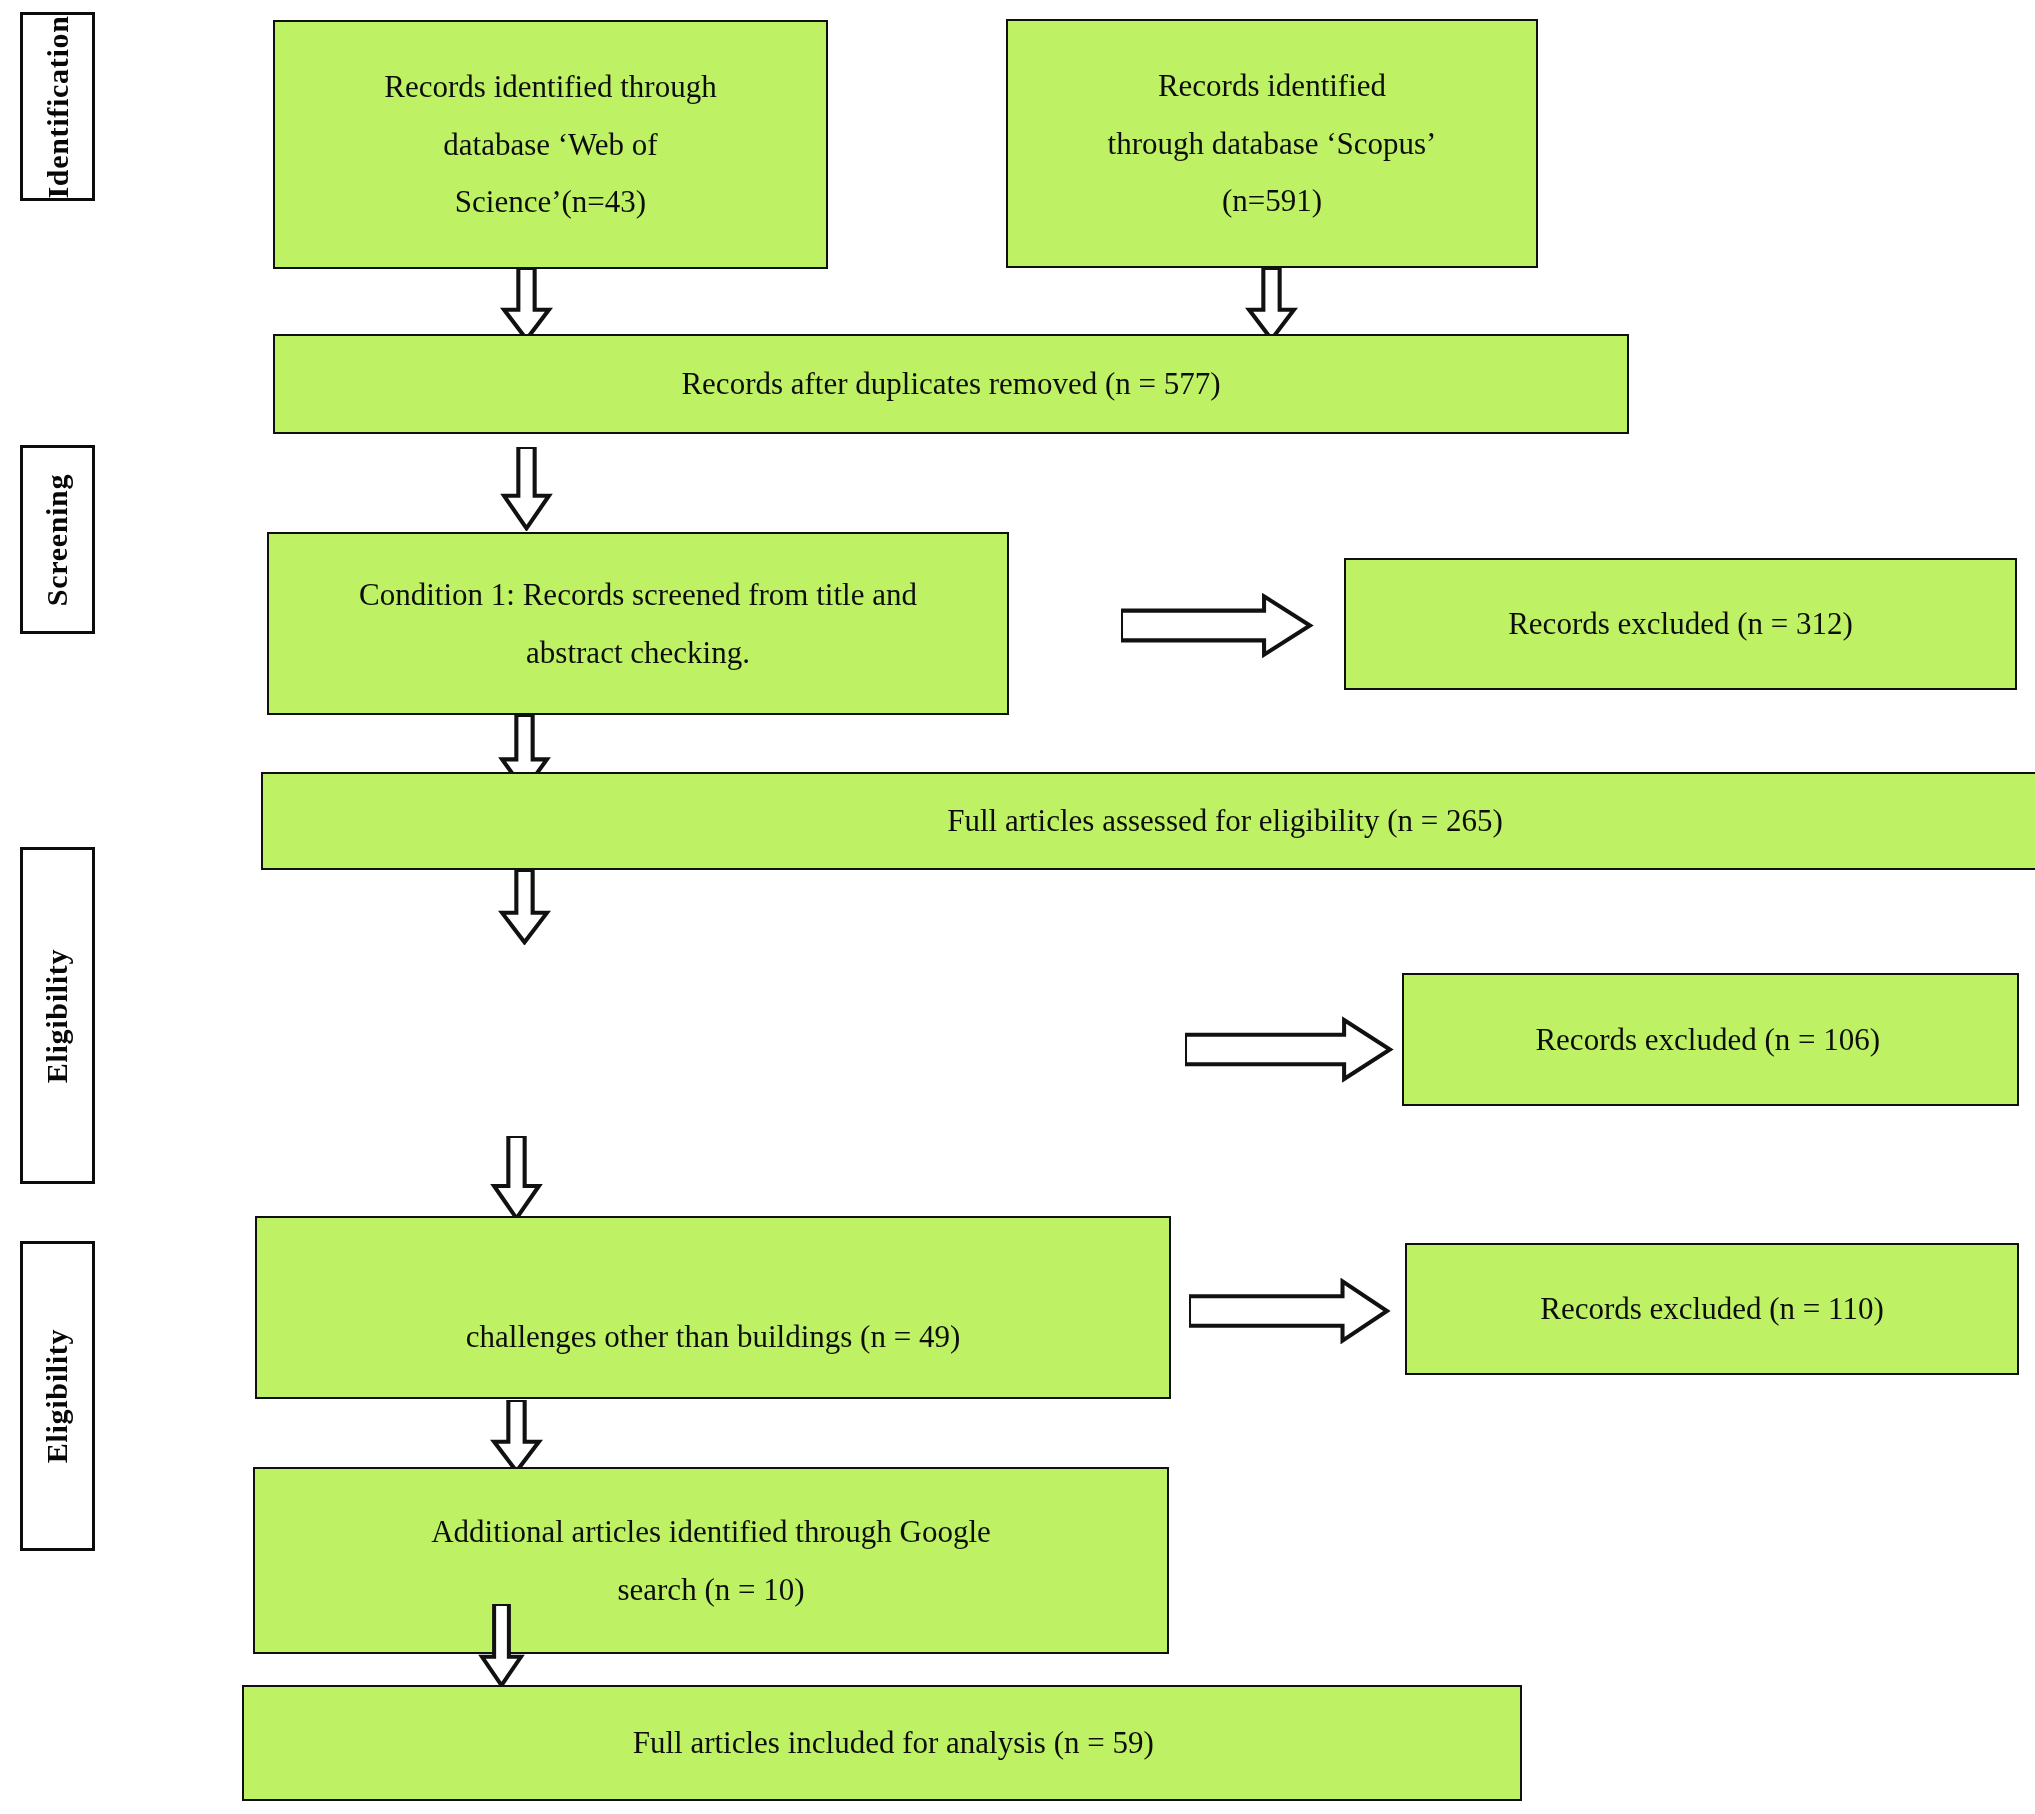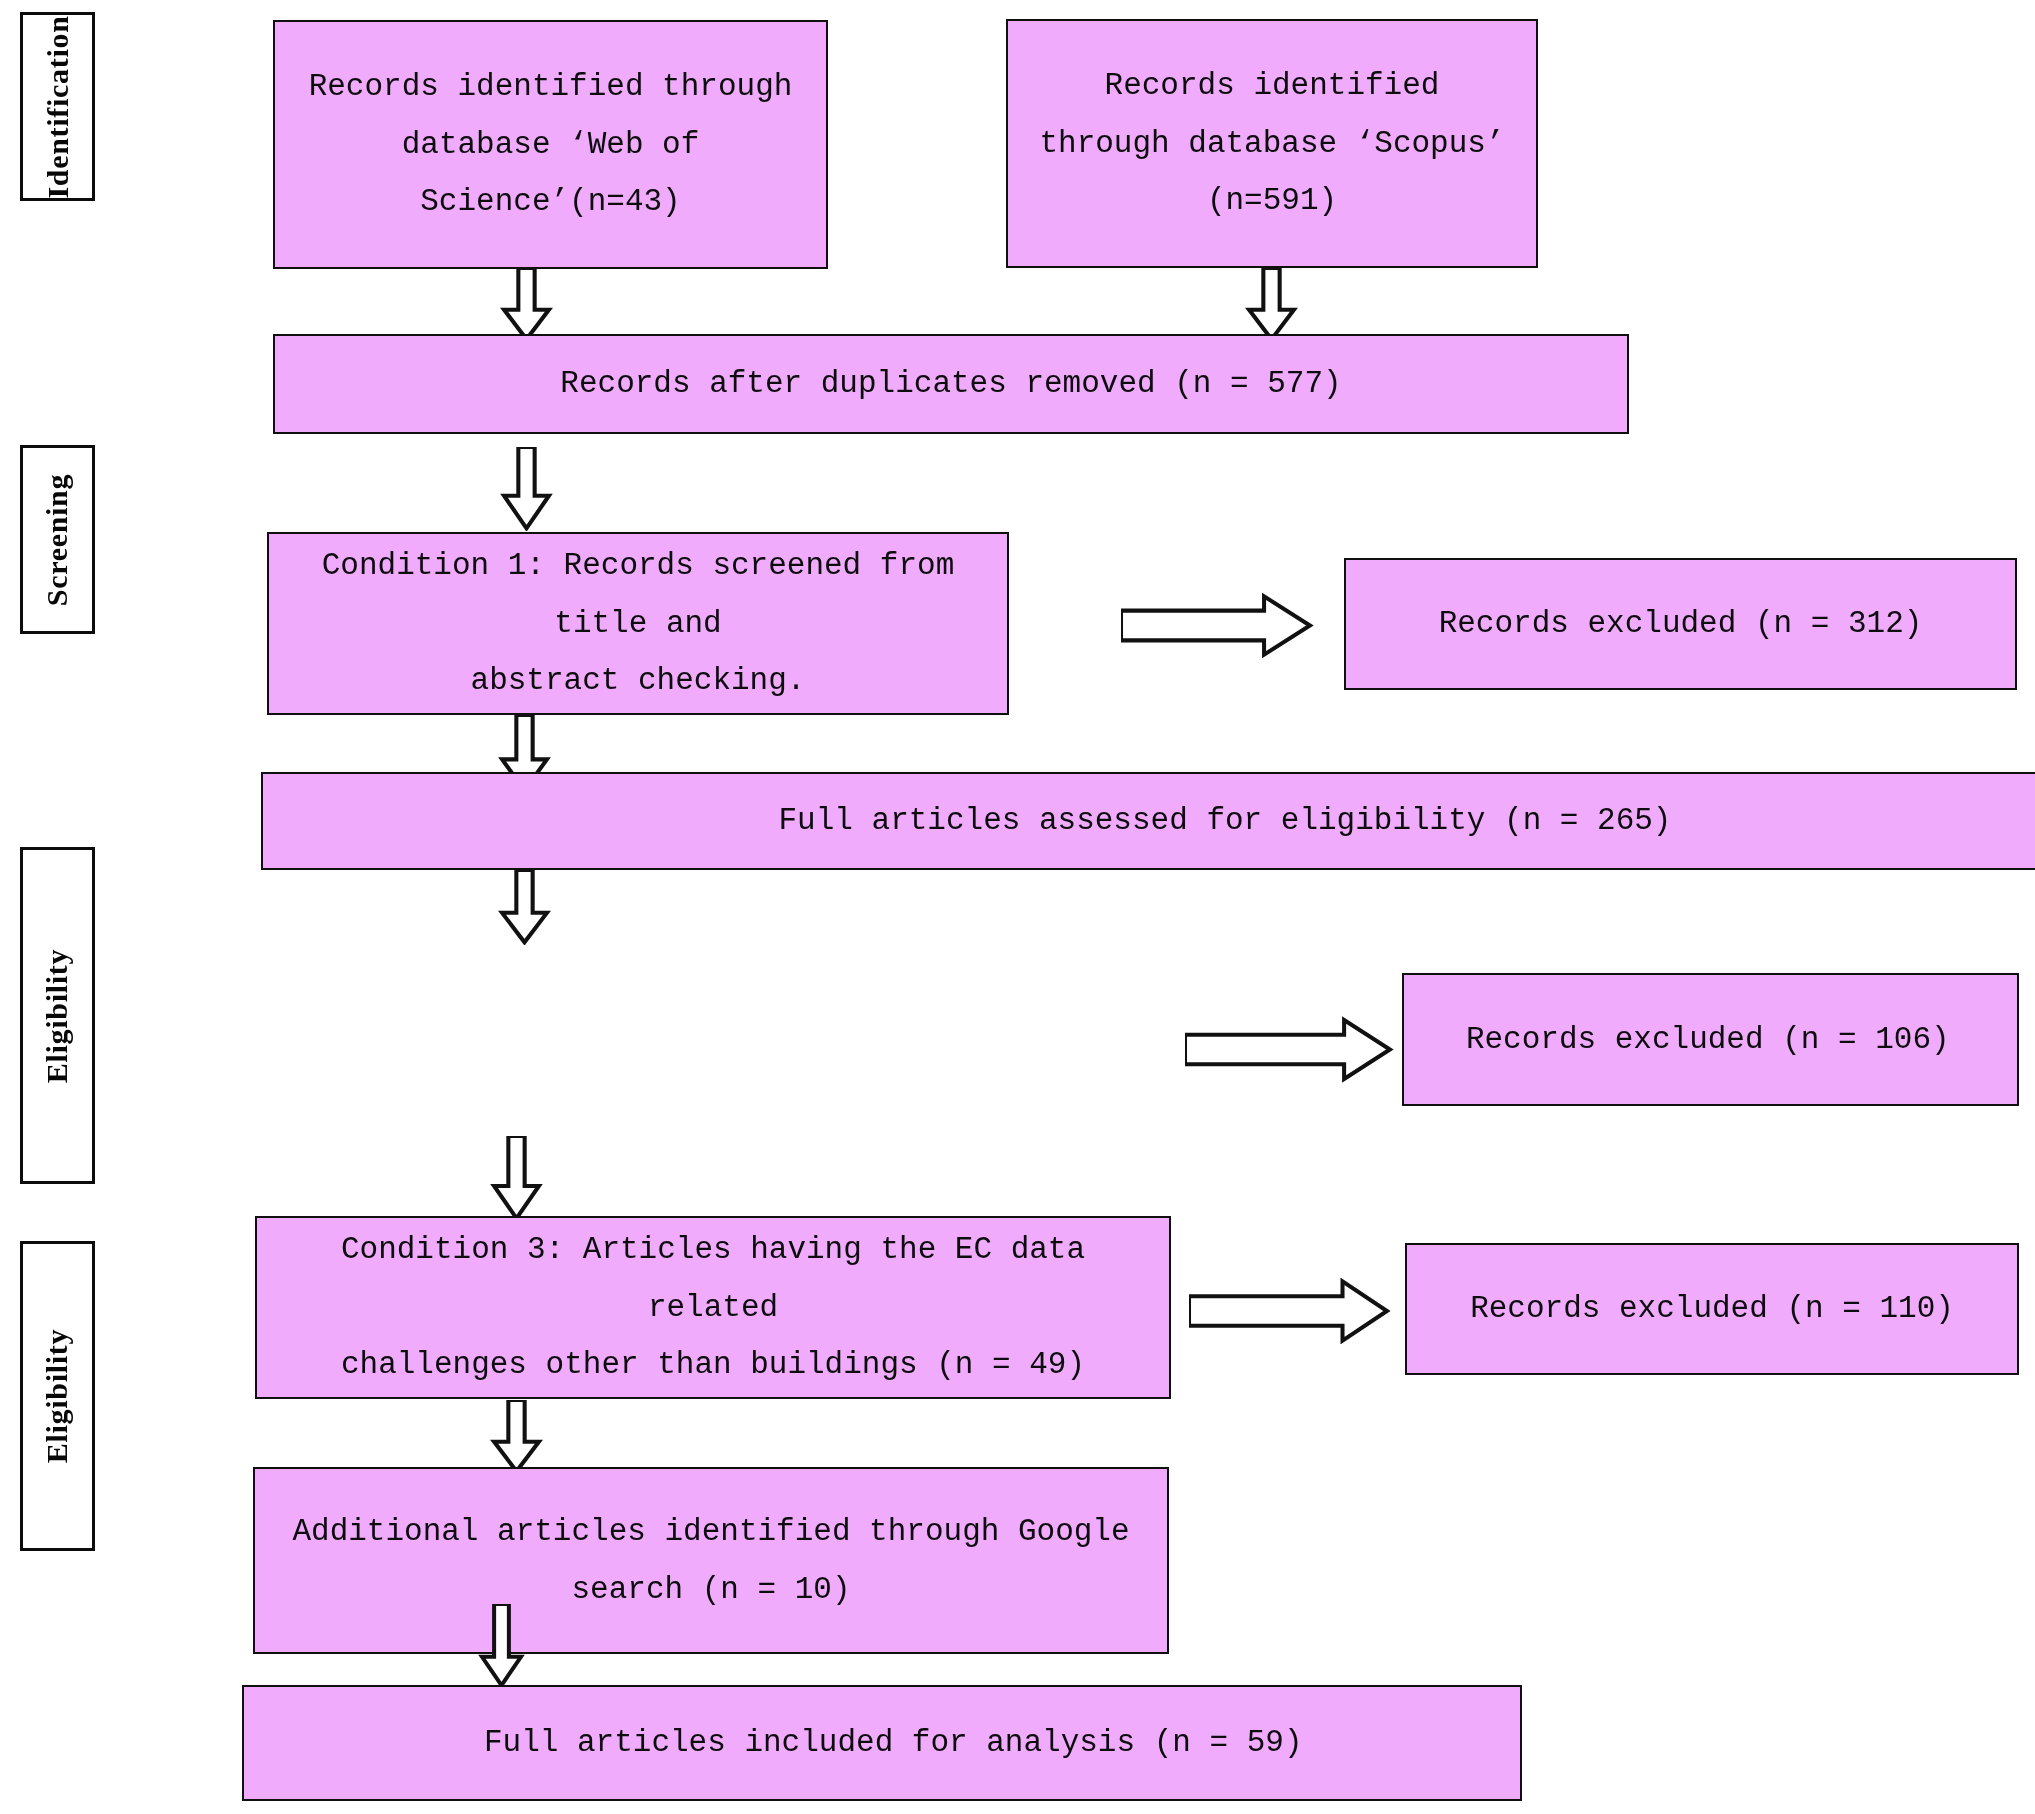--- a/index.html
+++ b/index.html
@@ -14,30 +14,29 @@
     height: 1814px;
     background: #ffffff;
     font-family: "Liberation Serif", "DejaVu Serif", serif;
     overflow: hidden;
   }
 
   
   .box {
     position: absolute;
     box-sizing: border-box;
-    background: #f0abfc;
+    background: #bef264;
     border: 2.7px solid #101010;
     display: flex;
     align-items: center;
     justify-content: center;
     text-align: center;
     color: #0d0d0d;
     line-height: 1.85;
     padding: 6.7px 17.5px;
-    font-family: Liberation Mono, monospace;
   }
   .box .txt {
     display: block;
     width: 100%;
   }
 
   
   .stage {
     position: absolute;
     box-sizing: border-box;
@@ -180,21 +179,21 @@
   </div>
 
   <div class="arrow-down" style="left:490px; top:1136px; width:53px; height:85px;">
     <svg viewBox="0 0 78 126" preserveAspectRatio="none">
       <polygon class="arrow-poly" points="27,0 51,0 51,74 72,74 39,122 6,74 27,74"></polygon>
     </svg>
   </div>
 
   <div class="box fs-big" style="left:255px; top:1216px; width:916px; height:183px;">
     <span class="txt">
-      <span>Condition 3: Articles having the EC data related</span><br>
+      <br>
       <span>challenges other than buildings (n = 49)</span>
     </span>
   </div>
 
   <div class="arrow-right" style="left:1189px; top:1278px; width:202px; height:66px;">
     <svg viewBox="0 0 300 98" preserveAspectRatio="none">
       <polygon class="arrow-poly" points="0,27 228,27 228,5 294,49 228,93 228,71 0,71"></polygon>
     </svg>
   </div>
 

